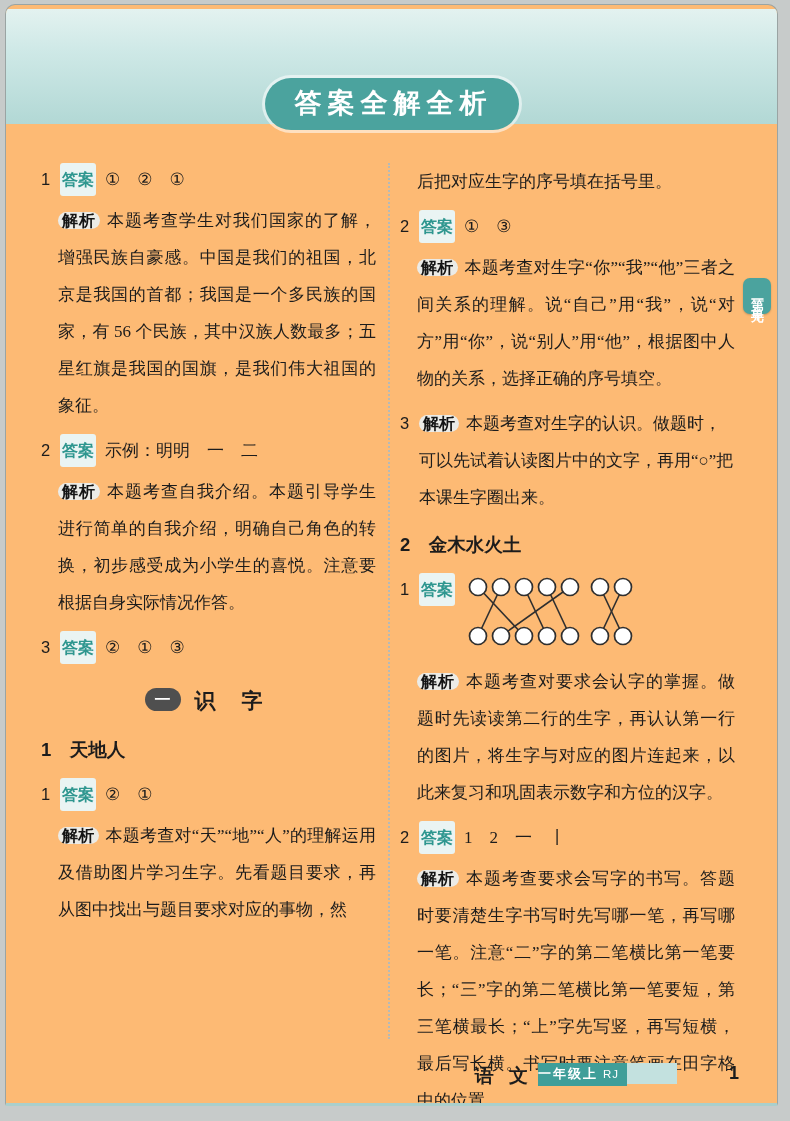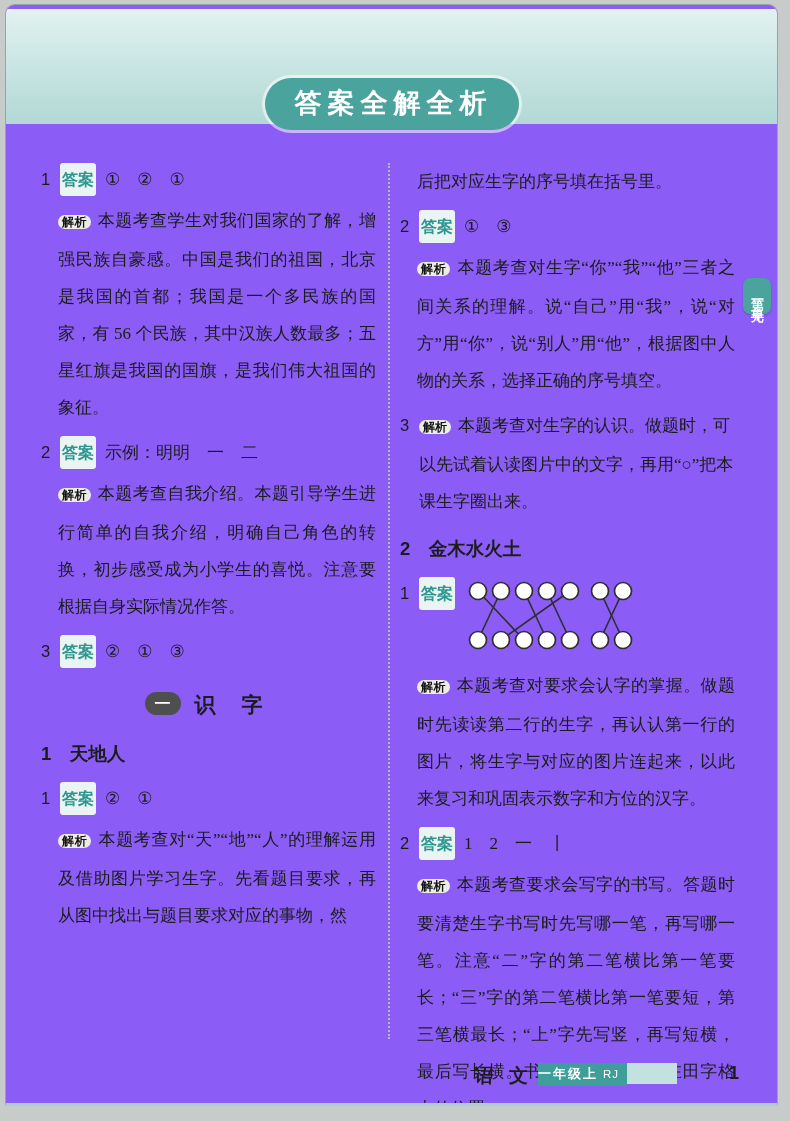--- a/index.html
+++ b/index.html
@@ -6,21 +6,21 @@
   html,body { width:790px; height:1121px; }
   body {
     background:#c7cbca;
     font-family:"Liberation Serif","DejaVu Serif",serif;
     color:#1c1c1c;
     position:relative;
     overflow:hidden;
   }
   .page {
     position:absolute; left:5px; top:4px; width:773px; height:1102px;
-    background:#8b5cf6;
+    background:#fdba74;
     border:1px solid #9aa4a3;
     border-radius:10px 10px 2px 2px;
     border-bottom:3px solid #aacfcc;
     overflow:hidden;
   }
   
   .band {
     position:absolute; left:0; top:4px; width:100%; height:115px;
     background:linear-gradient(#e3f2f0 0%, #cfe9e7 35%, #b2d8d5 100%);
   }
@@ -66,21 +66,21 @@
   .da {
     color:#2e968f; font-weight:700;
     font-family:"Liberation Sans","DejaVu Sans",sans-serif;
     font-size:16px;
     background:#eaf4f3; border-radius:3px; padding:8px 2px;
     margin-right:9px;
   }
   .jx {
     font-weight:700; color:#141414;
     font-family:"Liberation Sans","DejaVu Sans",sans-serif;
-    font-size:12px;
+    font-size:16px;
     background:#ebebe7; border-radius:9px; padding:0 4px;
     margin-right:7px;
   }
   .lesson-title {
     text-align:center; font-weight:700; font-size:22px;
     font-family:"Liberation Sans","DejaVu Sans",sans-serif;
     letter-spacing:2px; margin:2px 0 12px;
   }
   .unit-title {
     text-align:center; margin:16px 0 8px;

